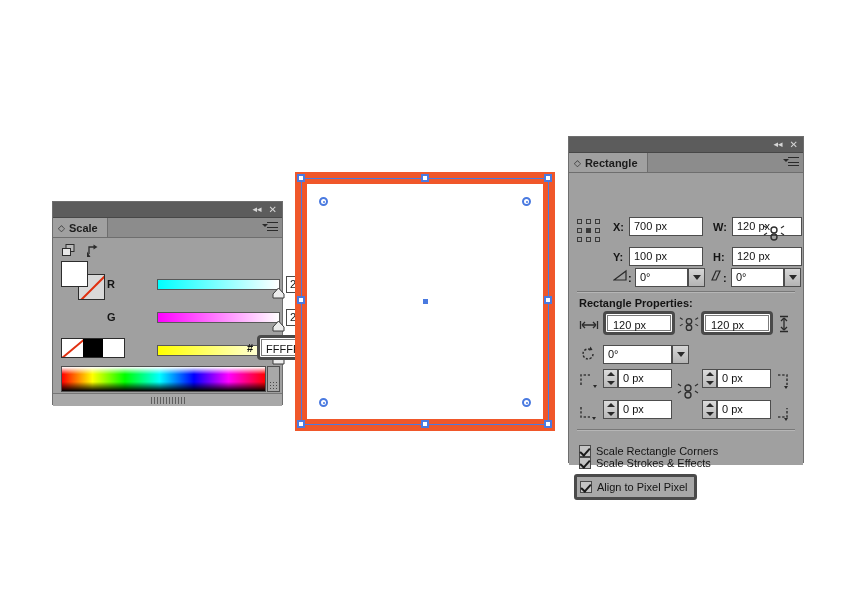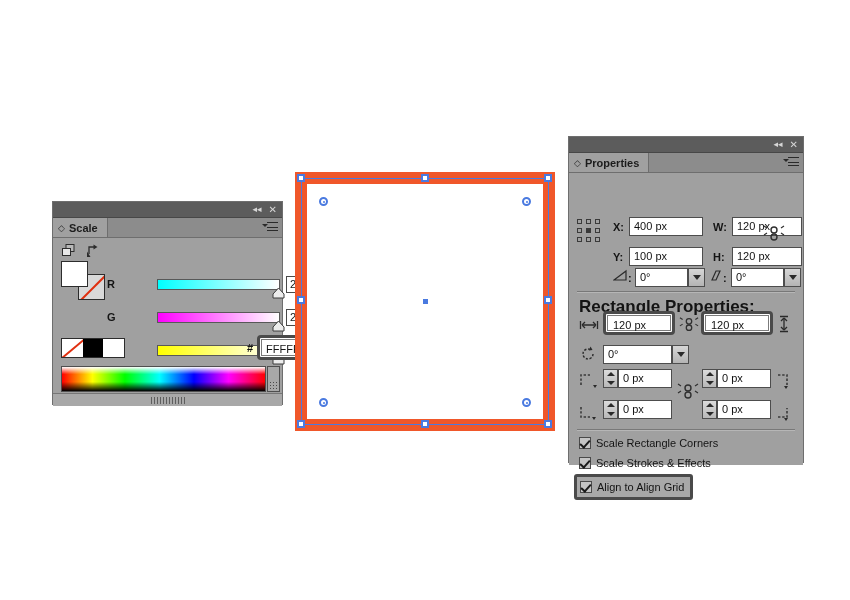--- a/index.html
+++ b/index.html
@@ -361,21 +361,21 @@
     position: absolute;
     left: 8px;
     width: 218px;
     height: 1px;
     background: #787878;
     border-bottom: 1px solid #b6b6b6;
   }
 
   .section-title {
     position: absolute;
-    font-size: 17px;
+    font-size: 11px;
     font-weight: bold;
     color: #141414;
   }
 
   .hl-field {
     position: absolute;
     border: 3px solid #4a4a4a;
     border-radius: 4px;
     box-sizing: border-box;
     background: #ffffff;
@@ -614,21 +614,21 @@
 <div class="panel" id="transform-panel">
 
   <div class="panel-topbar">
     <span class="chrome-btn">◂◂</span>
     <span class="chrome-btn close">✕</span>
   </div>
 
   <div class="panel-tabrow">
     <div class="panel-tab">
       <span class="tab-grip">◇</span>
-      <span>Properties</span>
+      <span>Rectangle</span>
     </div>
     <div class="panel-tabfill">
       <span class="menu-icon">
         <b></b>
           <i></i>
           <i></i>
           <i></i>
       </span>
     </div>
   </div>
@@ -641,21 +641,21 @@
       <span style="left:18px;top:0;"></span>
       <span style="left:0;top:9px;"></span>
       <span class="on" style="left:9px;top:9px;"></span>
       <span style="left:18px;top:9px;"></span>
       <span style="left:0;top:18px;"></span>
       <span style="left:9px;top:18px;"></span>
       <span style="left:18px;top:18px;"></span>
     </div>
 
     <span class="fld-label" style="left:44px;top:48px;">X:</span>
-    <span class="tf-input" style="left:60px;top:44px;width:74px;">400 px</span>
+    <span class="tf-input" style="left:60px;top:44px;width:74px;">700 px</span>
 
     <span class="fld-label" style="left:144px;top:48px;">W:</span>
     <span class="tf-input" style="left:163px;top:44px;width:70px;">120 px</span>
 
     <span class="fld-label" style="left:44px;top:78px;">Y:</span>
     <span class="tf-input" style="left:60px;top:74px;width:74px;">100 px</span>
 
     <span class="fld-label" style="left:144px;top:78px;">H:</span>
     <span class="tf-input" style="left:163px;top:74px;width:70px;">120 px</span>
 
@@ -783,33 +783,33 @@
     <span class="tf-input" style="left:148px;top:227px;width:54px;">0 px</span>
     <span style="position:absolute;left:206px;top:232px;">
       <svg width="20" height="18" viewBox="0 0 20 18">
         <path d="M3 12 L12 12 L12 3" stroke="#3a3a3a" stroke-width="1.6" fill="none" stroke-dasharray="2.4 1.8"></path>
         <path d="M9 13 L13 13 L11 16 Z" fill="#2a2a2a"></path>
       </svg>
     </span>
 
     <div class="divider" style="top:256px;"></div>
 
-    <label class="cbrow" style="left:10px;top:264px;">
+    <label class="cbrow" style="left:10px;top:272px;">
       <span class="cbox checked"></span>
       <span>Scale Rectangle Corners</span>
     </label>
 
     <label class="cbrow" style="left:10px;top:284px;">
       <span class="cbox checked"></span>
       <span>Scale Strokes &amp; Effects</span>
     </label>
 
     <label class="cbrow" id="align-pixel-row" style="left:5px;top:301px;">
       <span class="cbox checked"></span>
-      <span>Align to Align Grid</span>
+      <span>Align to Pixel Pixel</span>
     </label>
 
   </div>
 </div>
 
 <div id="artboard-area">
 
   <div id="rect-shape"></div>
 
   <div id="selection-overlay">

